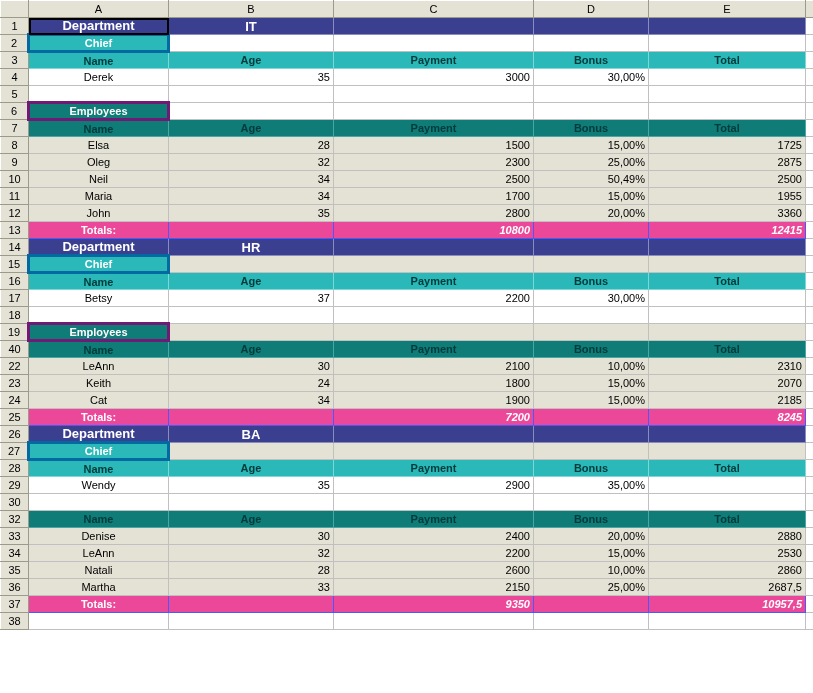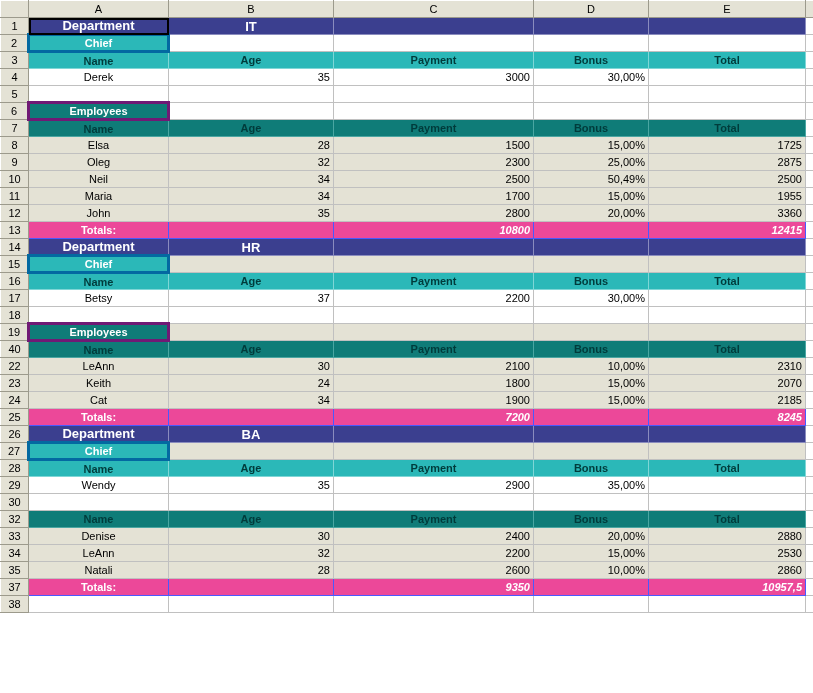--- a/index.html
+++ b/index.html
@@ -349,20 +349,29 @@
       <tr>
         <td class="rowhdr">35</td>
         <td class="cell txt grey">Natali</td>
         <td class="cell num grey">28</td>
         <td class="cell num grey">2600</td>
         <td class="cell num grey">10,00%</td>
         <td class="cell num grey">2860</td>
         <td class="cell"></td>
       </tr>
       <tr>
+        <td class="rowhdr">36</td>
+        <td class="cell txt grey">Martha</td>
+        <td class="cell num grey">33</td>
+        <td class="cell num grey">2150</td>
+        <td class="cell num grey">25,00%</td>
+        <td class="cell num grey">2687,5</td>
+        <td class="cell"></td>
+      </tr>
+      <tr>
         <td class="rowhdr">37</td>
         <td class="totals txt">Totals:</td>
         <td class="totals"></td>
         <td class="totals num it" style="font-style: italic;">9350</td>
         <td class="totals"></td>
         <td class="totals num" style="font-style: italic; padding-left: 36px;">10957,5</td>
         <td class="cell"></td>
       </tr>
       <tr>
         <td class="rowhdr">38</td>

